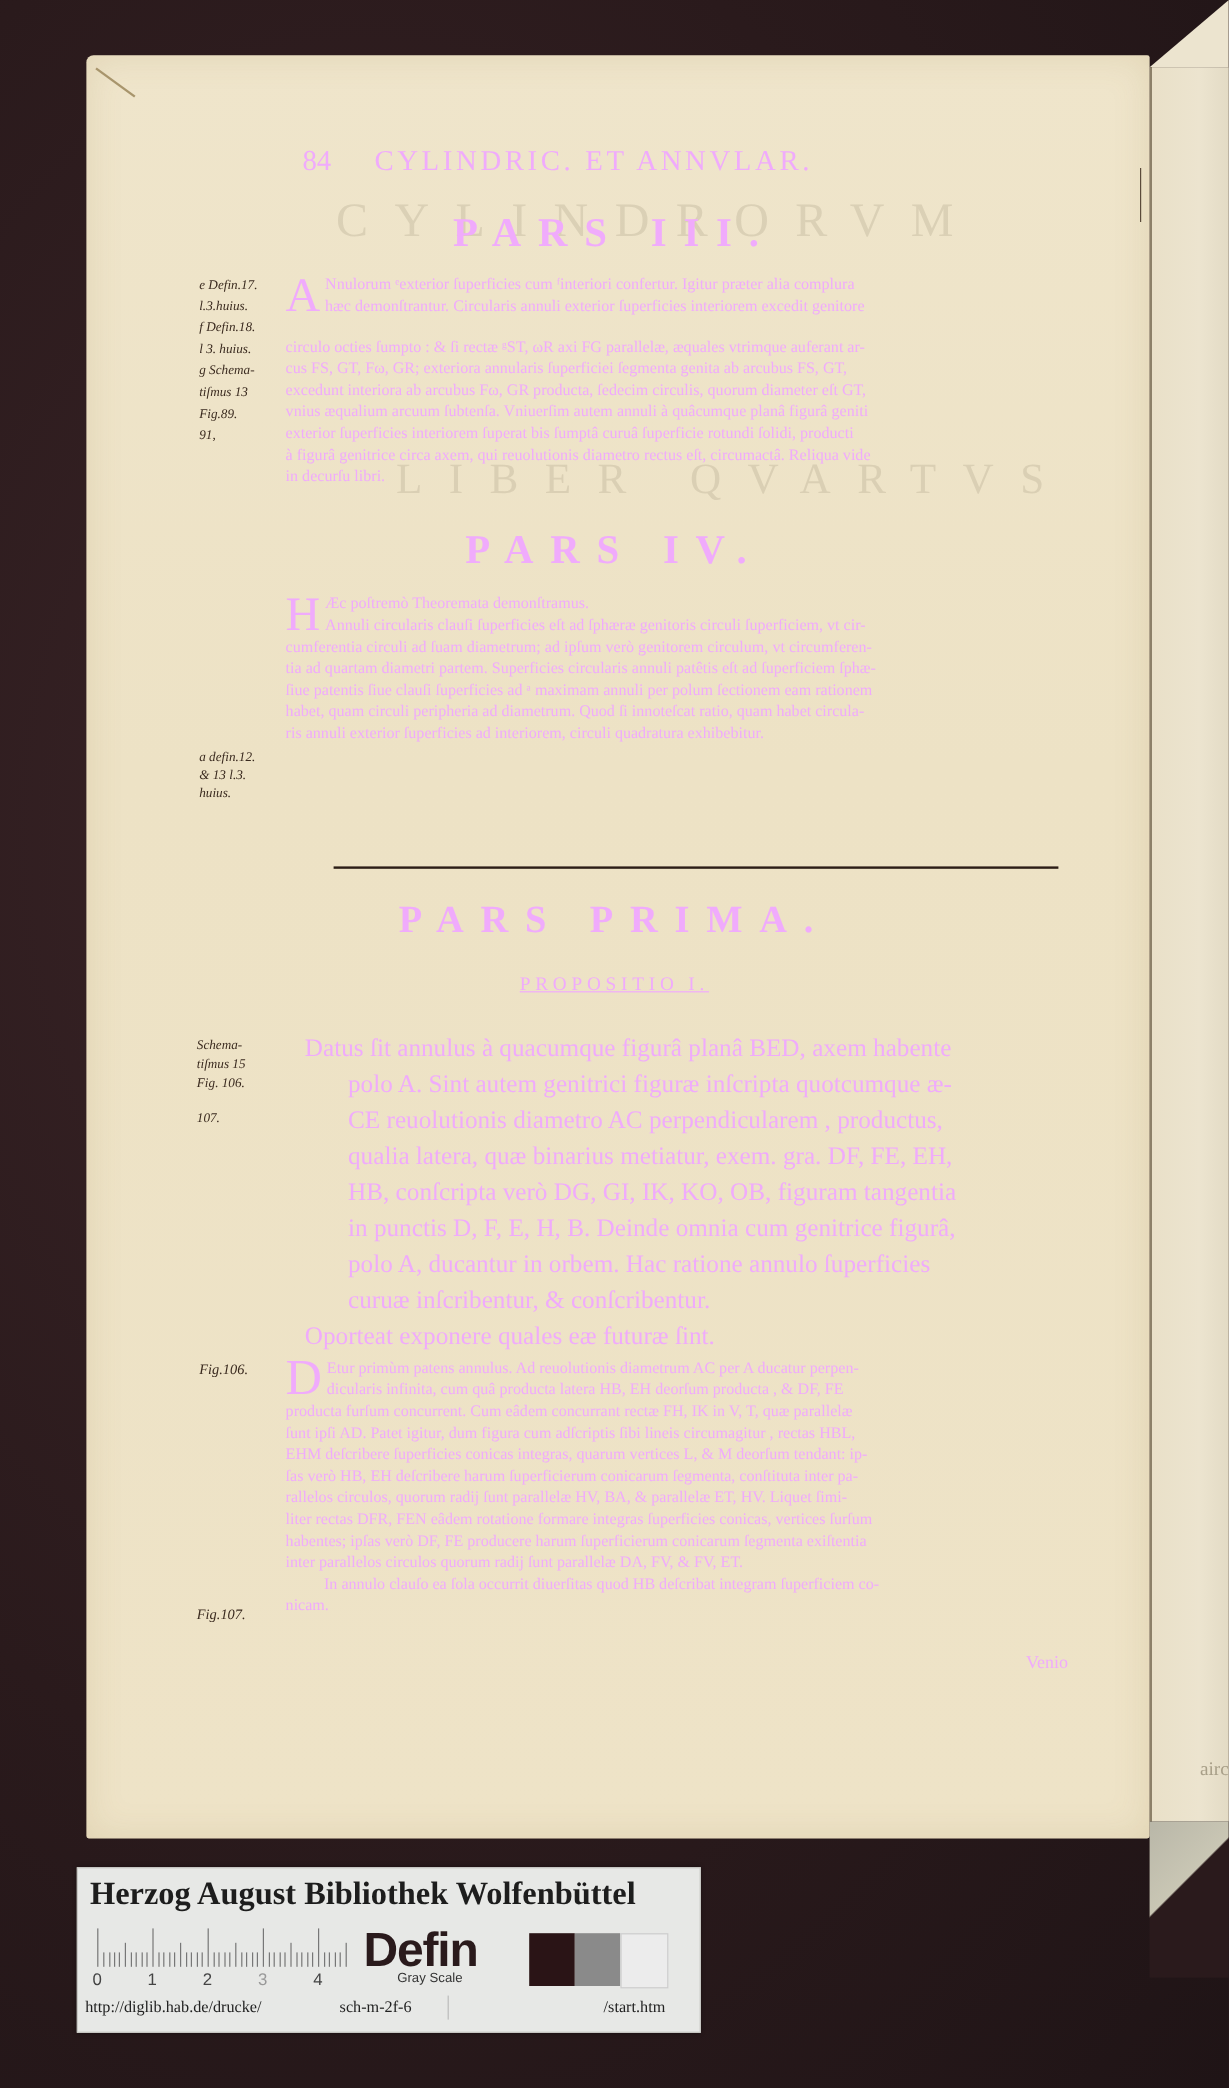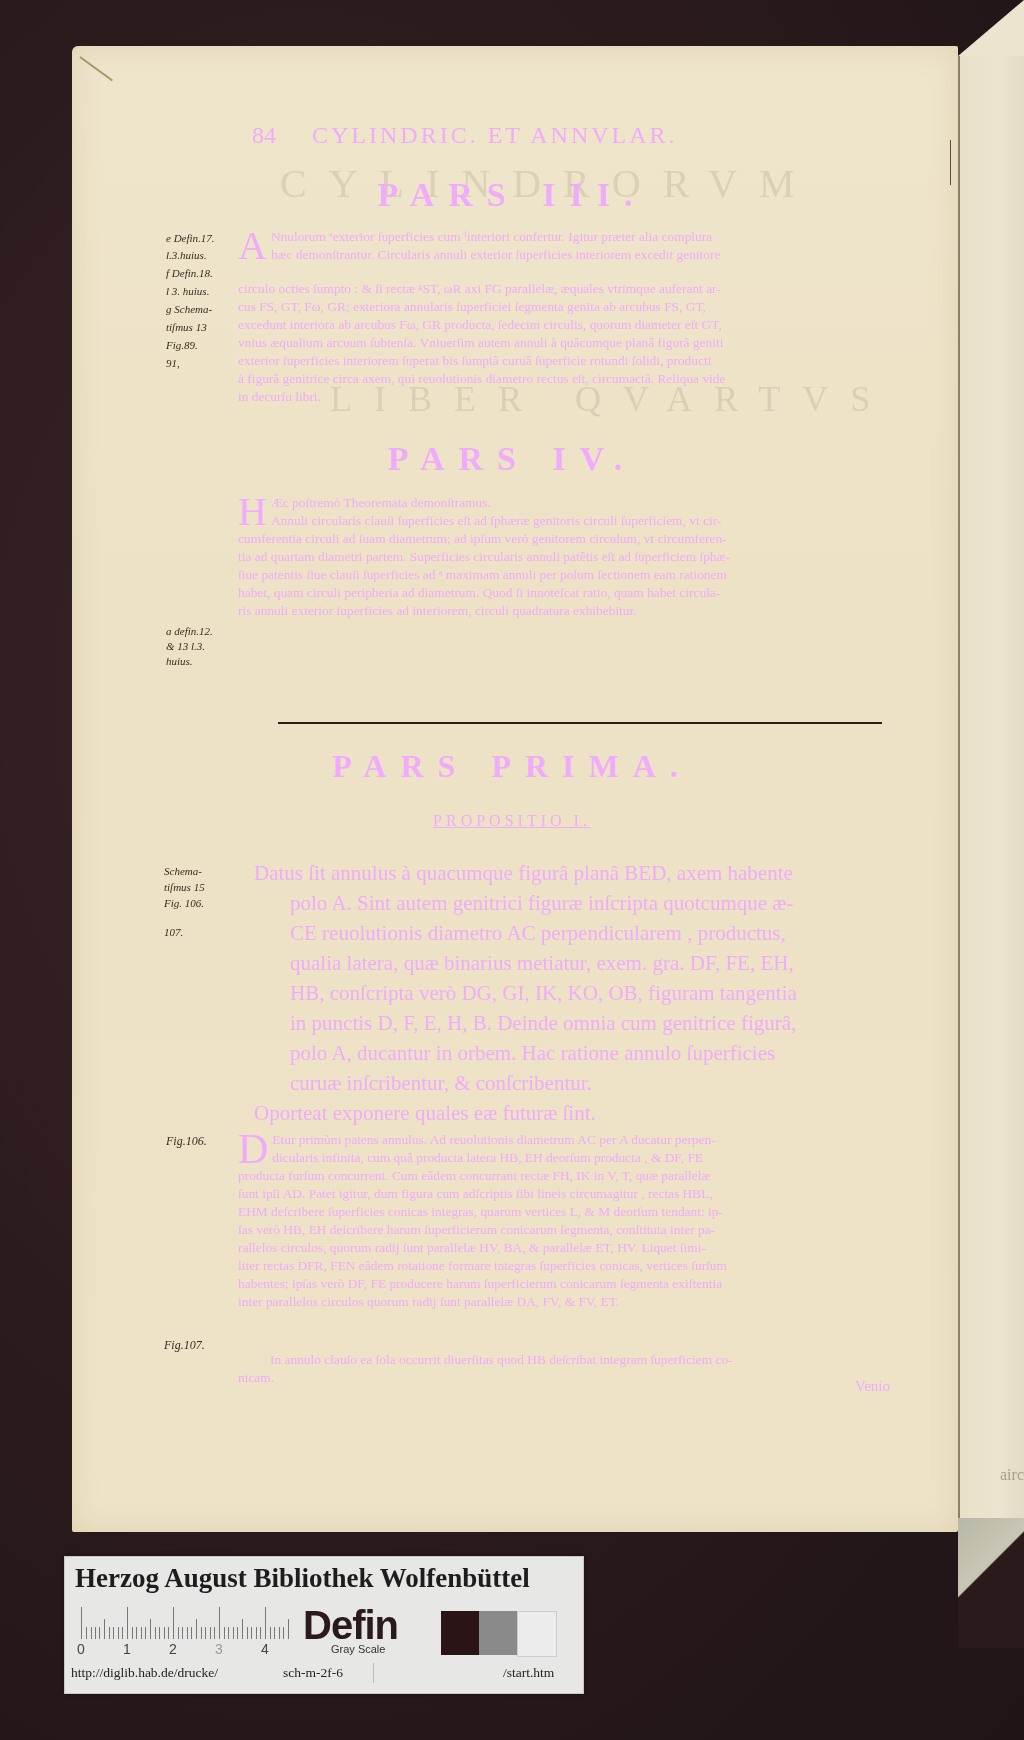--- a/index.html
+++ b/index.html
@@ -191,21 +191,21 @@
   <div class="line">Etur primùm patens annulus.  Ad reuolutionis diametrum AC per A ducatur perpen-</div>
   <div class="line">dicularis infinita, cum quâ producta latera HB, EH deorſum  producta ,  &amp;  DF, FE</div>
   <div class="line" style="clear:both;">producta furſum concurrent.  Cum eâdem concurrant rectæ FH, IK in V, T, quæ parallelæ</div>
   <div class="line">ſunt ipſi AD.  Patet igitur, dum figura cum adſcriptis ſibi lineis circumagitur , rectas HBL,</div>
   <div class="line">EHM deſcribere ſuperficies conicas integras, quarum vertices L, &amp; M deorſum tendant: ip-</div>
   <div class="line">ſas verò HB, EH deſcribere harum ſuperficierum conicarum ſegmenta, conſtituta inter pa-</div>
   <div class="line">rallelos circulos, quorum radij ſunt parallelæ HV, BA,  &amp; parallelæ ET, HV. Liquet ſimi-</div>
   <div class="line">liter rectas DFR, FEN eâdem rotatione formare integras ſuperficies conicas, vertices ſurſum</div>
   <div class="line">habentes; ipſas verò DF, FE producere harum ſuperficierum conicarum ſegmenta exiſtentia</div>
   <div class="line">inter parallelos circulos quorum radij ſunt parallelæ DA, FV, &amp; FV, ET.</div>
-  <div class="line" style="padding-left:32px;margin-top:40px;">In annulo clauſo ea ſola occurrit diuerſitas quod HB deſcribat integram ſuperficiem co-</div>
+  <div class="line" style="padding-left:32px;">In annulo clauſo ea ſola occurrit diuerſitas quod HB deſcribat integram ſuperficiem co-</div>
   <div class="line">nicam.</div>
 </div>
 <div class="margin-note" style="left:164px;top:1338px;font-size:12px;">Fig.107.</div>
 <div class="catchword ink" style="top:1378px;right:134px;">Venio</div>
 
 <div class="lib-card">
   <div class="lib-title">Herzog August Bibliothek Wolfenbüttel</div>
   <div class="ruler">
     <div class="tick" style="left:0;height:32px;"></div>
     <div class="tick" style="left:46px;height:32px;"></div>

